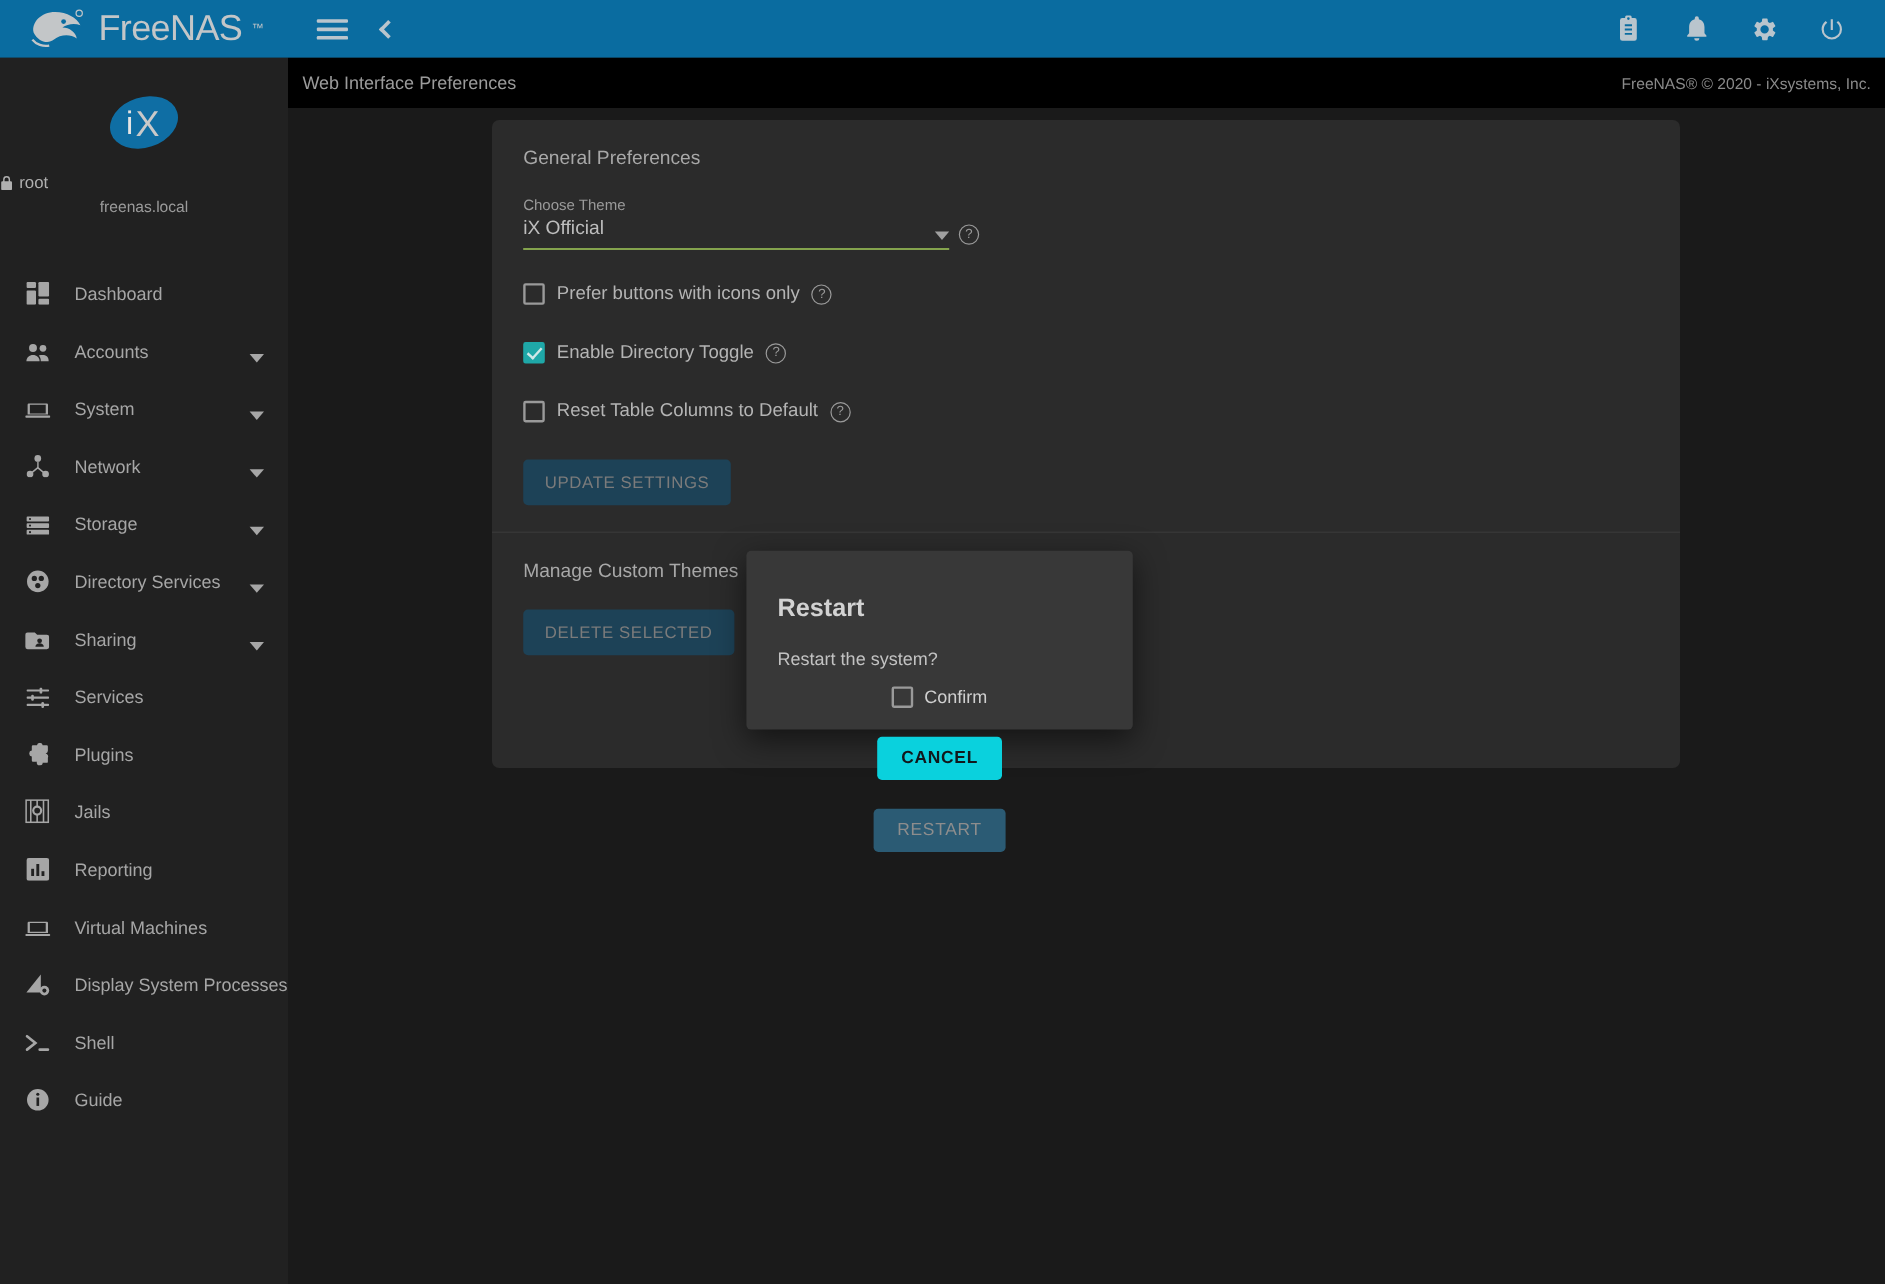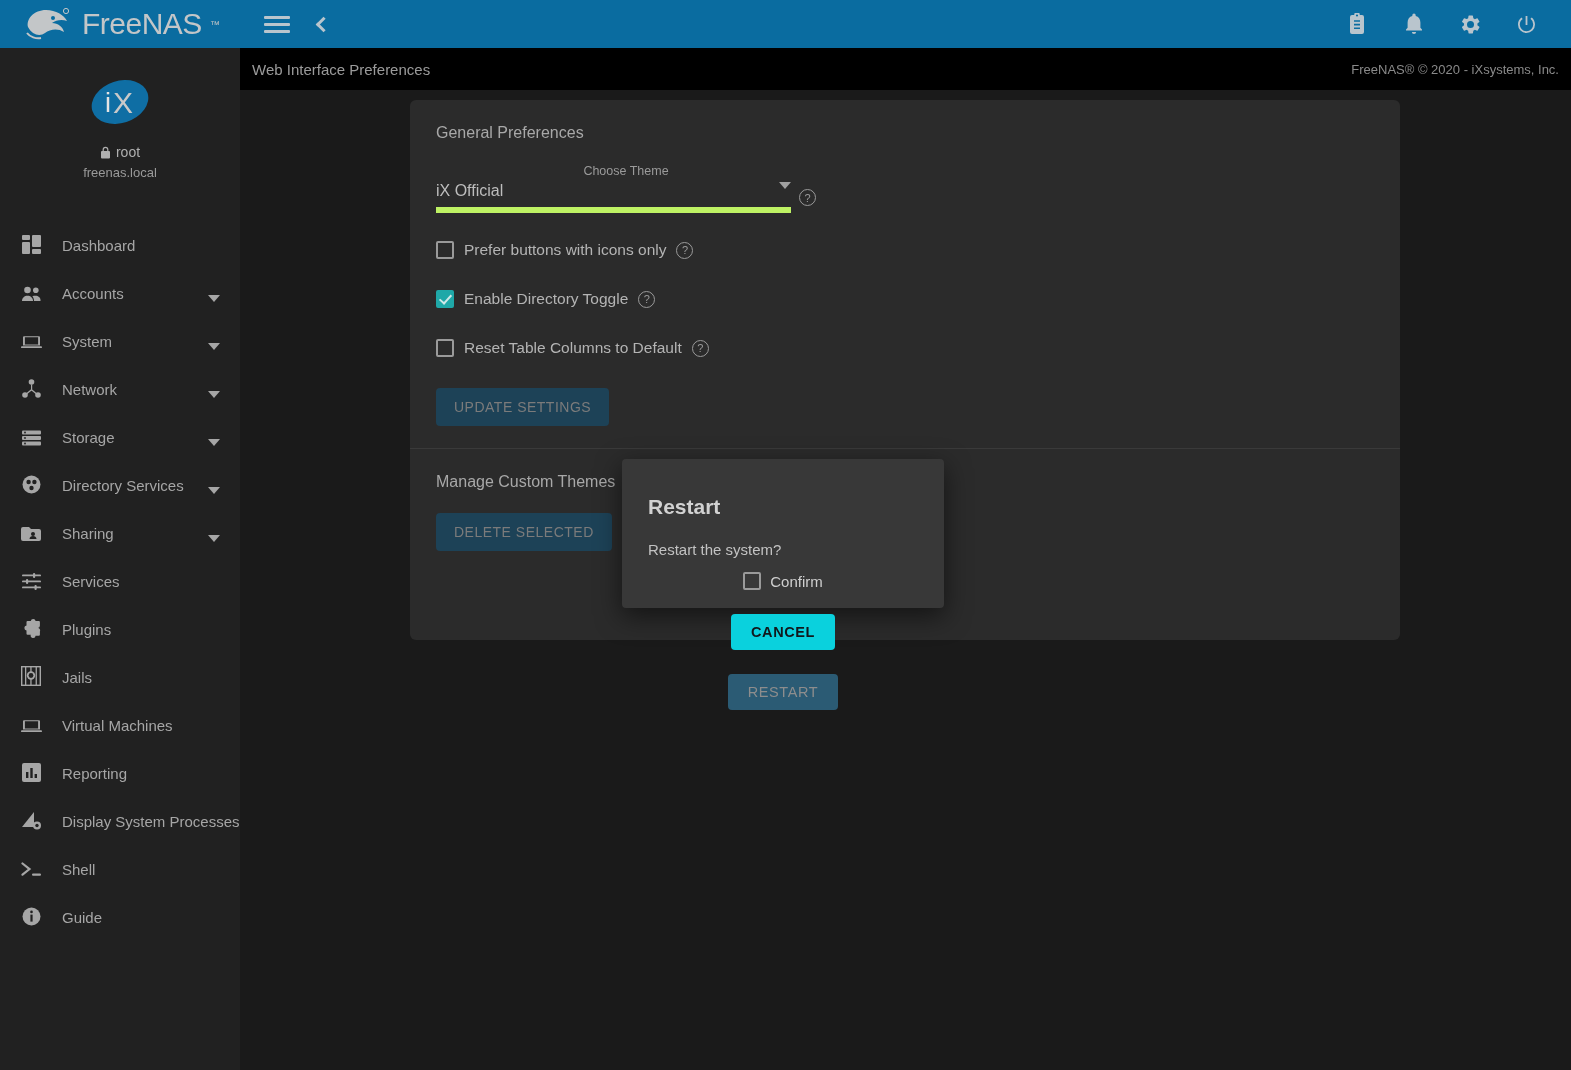--- a/index.html
+++ b/index.html
@@ -45,21 +45,21 @@
 
   
   .sidebar {
     position: absolute; top: 48px; left: 0; width: 240px; height: 1022px;
     background: #212121; overflow: hidden; z-index: 10;
   }
   .user-block { padding: 28px 0 14px; text-align: center; }
   .ix-avatar { margin: 0 auto 16px; display: block; }
   .user-name {
     color: #b0b0b0; font-size: 14px; display: flex; align-items: center;
-    justify-content: center; gap: 5px;
+    justify-content: flex-start; gap: 5px;
   }
   .user-host { color: #9a9a9a; font-size: 13px; margin-top: 5px; }
   .nav { margin-top: 12px; }
   .nav-item {
     display: flex; align-items: flex-end; height: 48px; padding: 0 20px 0 16px;
     cursor: pointer; color: #a6a6a6;
   }
   .nav-icon {
     width: 30px; min-width: 30px; display: flex; align-items: center;
     justify-content: center; margin-right: 16px;
@@ -87,27 +87,27 @@
   }
   .card {
     position: absolute; left: 170px; top: 10px; width: 990px; height: 540px;
     background: #2b2b2b; border-radius: 6px;
   }
   .card-section { padding: 24px 26px 0 26px; }
   .section-title {
     color: #a8a8a8; font-size: 16px; font-weight: 500; margin-bottom: 22px;
   }
   .field { width: 380px; margin-bottom: 28px; }
-  .field-label { color: #9a9a9a; font-size: 12.5px; margin-bottom: 4px; text-align: center; }
+  .field-label { color: #9a9a9a; font-size: 12.5px; margin-bottom: 4px; }
   .select-row {
     display: flex; align-items: center; gap: 8px;
   }
   .select-box {
-    flex: 1; border-bottom: 6px solid #bef264; padding-bottom: 7px;
-    display: flex; align-items: flex-start; cursor: pointer;
+    flex: 1; border-bottom: 1px solid #bef264; padding-bottom: 7px;
+    display: flex; align-items: flex-end; cursor: pointer;
   }
   .select-value { color: #bdbdbd; font-size: 16px; flex: 1; }
   .select-caret {
     width: 0; height: 0; border-left: 6px solid transparent;
     border-right: 6px solid transparent; border-top: 7px solid #a0a0a0;
   }
   .help-icon {
     width: 17px; height: 17px; border: 1.5px solid #9a9a9a; border-radius: 50%;
     color: #9a9a9a; font-size: 11px; display: flex; align-items: center;
     justify-content: center; cursor: pointer; flex-shrink: 0;
@@ -346,37 +346,37 @@
               <rect x="9.3" y="0.7" width="1.3" height="18.6"></rect>
               <rect x="14.6" y="0.7" width="1.3" height="18.6"></rect>
               <circle cx="10" cy="9.5" r="4.2" fill="#a6a6a6"></circle>
               <circle cx="10" cy="9.5" r="2.4" fill="#212121"></circle>
             </svg>
           </span>
         <span class="nav-label">Jails</span>
       </div>
       <div class="nav-item">
         <span class="nav-icon">
-            <svg width="21" height="16" viewBox="0 0 21 16">
-              <path d="M3 2.2h15a1 1 0 011 1v8.3H2V3.2a1 1 0 011-1zm.9 1v7.3h13.2V3.2H3.9z"></path>
-              <rect x="0" y="12.3" width="21" height="1.8" rx="0.9"></rect>
-            </svg>
-          </span>
-        <span class="nav-label">Virtual Machines</span>
-      </div>
-      <div class="nav-item">
-        <span class="nav-icon">
             <svg width="19" height="19" viewBox="0 0 19 19">
               <rect x="0" y="0" width="19" height="19" rx="2"></rect>
               <rect x="4" y="9" width="2.4" height="6" fill="#212121"></rect>
               <rect x="8.3" y="5" width="2.4" height="10" fill="#212121"></rect>
               <rect x="12.6" y="11" width="2.4" height="4" fill="#212121"></rect>
             </svg>
           </span>
         <span class="nav-label">Reporting</span>
+      </div>
+      <div class="nav-item">
+        <span class="nav-icon">
+            <svg width="21" height="16" viewBox="0 0 21 16">
+              <path d="M3 2.2h15a1 1 0 011 1v8.3H2V3.2a1 1 0 011-1zm.9 1v7.3h13.2V3.2H3.9z"></path>
+              <rect x="0" y="12.3" width="21" height="1.8" rx="0.9"></rect>
+            </svg>
+          </span>
+        <span class="nav-label">Virtual Machines</span>
       </div>
       <div class="nav-item">
         <span class="nav-icon">
             <svg width="21" height="19" viewBox="0 0 21 19">
               <path d="M1 16L13 1v15H1z"></path>
               <circle cx="16" cy="14.5" r="4"></circle>
               <circle cx="16" cy="14.5" r="1.7" fill="#212121"></circle>
             </svg>
           </span>
         <span class="nav-label">Display System Processes</span>

